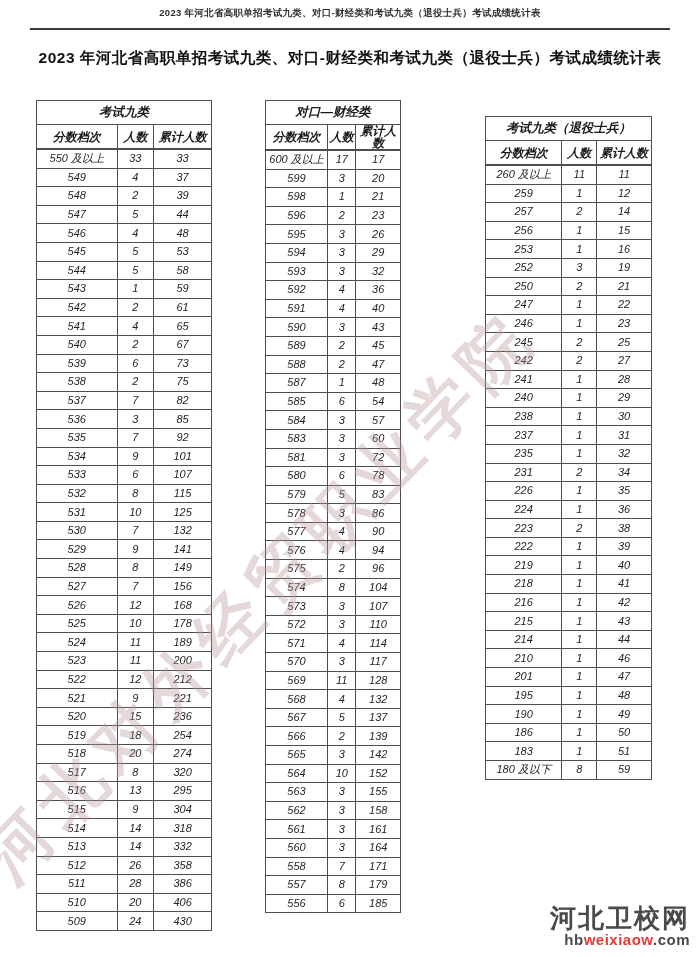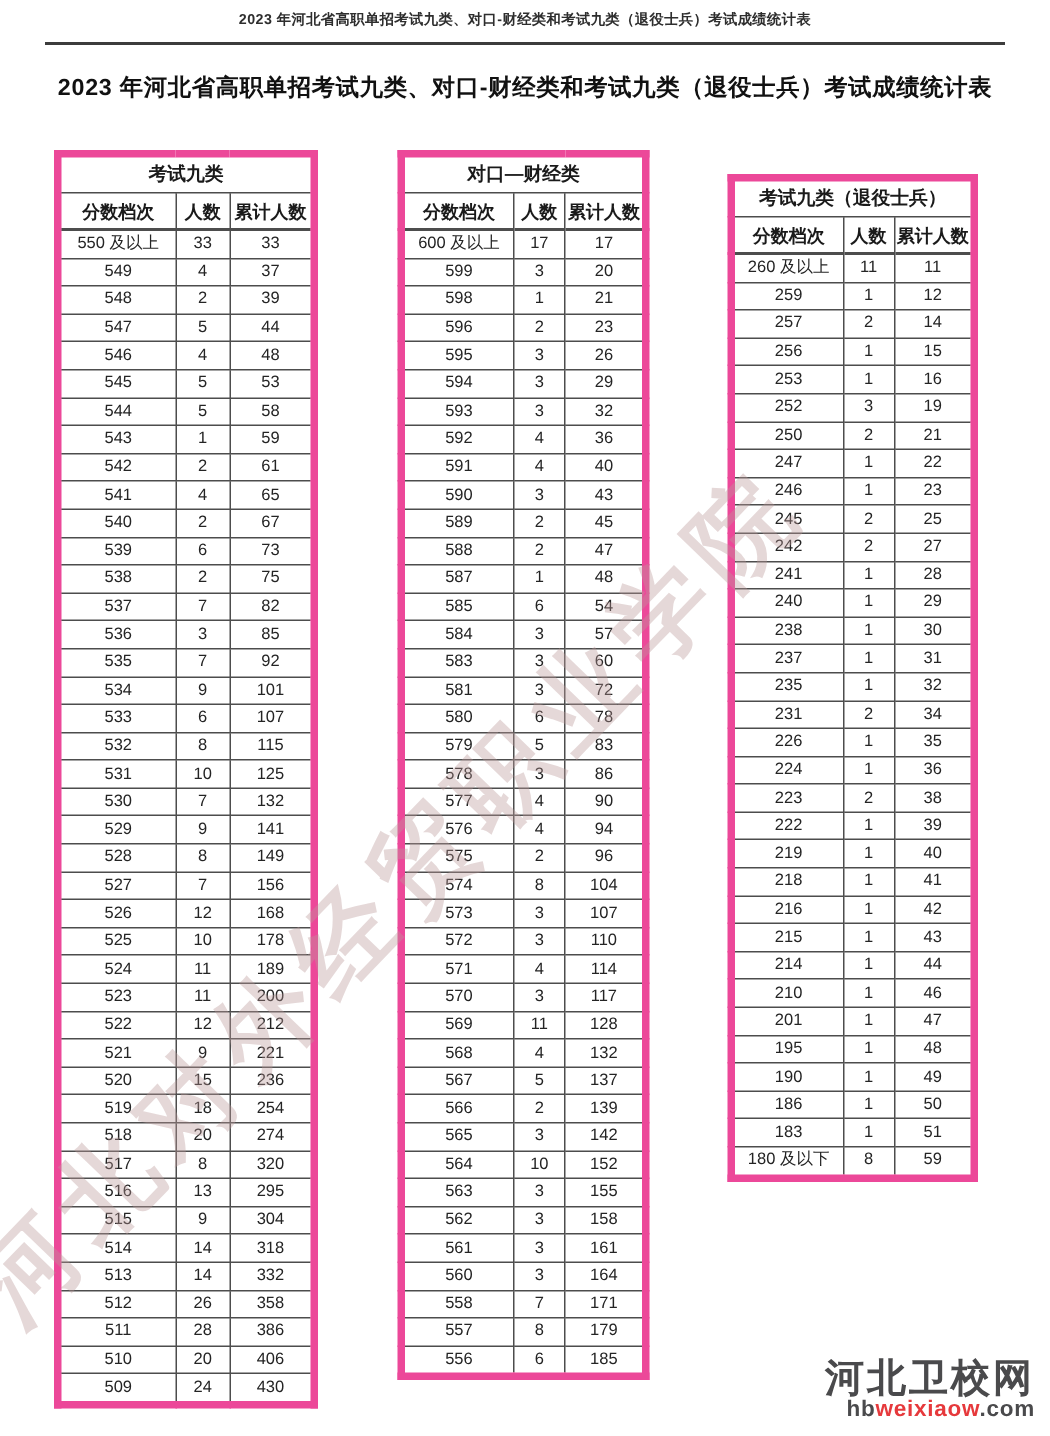--- a/index.html
+++ b/index.html
@@ -37,23 +37,23 @@
     border:1px solid #4d4d4d;
     text-align:center;vertical-align:middle;
     padding:0;
     font-size:11px;color:#242424;
     line-height:1;
   }
   .score-table th{font-size:12px;font-weight:bold;color:#1a1a1a;}
   .score-table tr.title-row th{height:23px;font-size:12.5px;}
   .score-table tr.head-row th{height:23px;border-bottom-width:2px;}
   .score-table tr.data-row td{height:17.6px;}
-  .score-table{border:5px solid #ec4899;}
+  .score-table{border:1px solid #ec4899;font-style:italic;}
   #table-0{left:36px;width:176px;}
-  #table-1{left:265px;width:168px;}
+  #table-1{left:265px;width:136px;}
   #table-2{left:485px;width:167px;margin-top:16px;}
   col.c-score{width:46%;}
   col.c-count{width:21%;}
   col.c-cum{width:33%;}
   .watermark{
     position:absolute;
     left:28px;top:812px;
     transform:rotate(-46deg);
     transform-origin:left bottom;
     font-size:66px;

